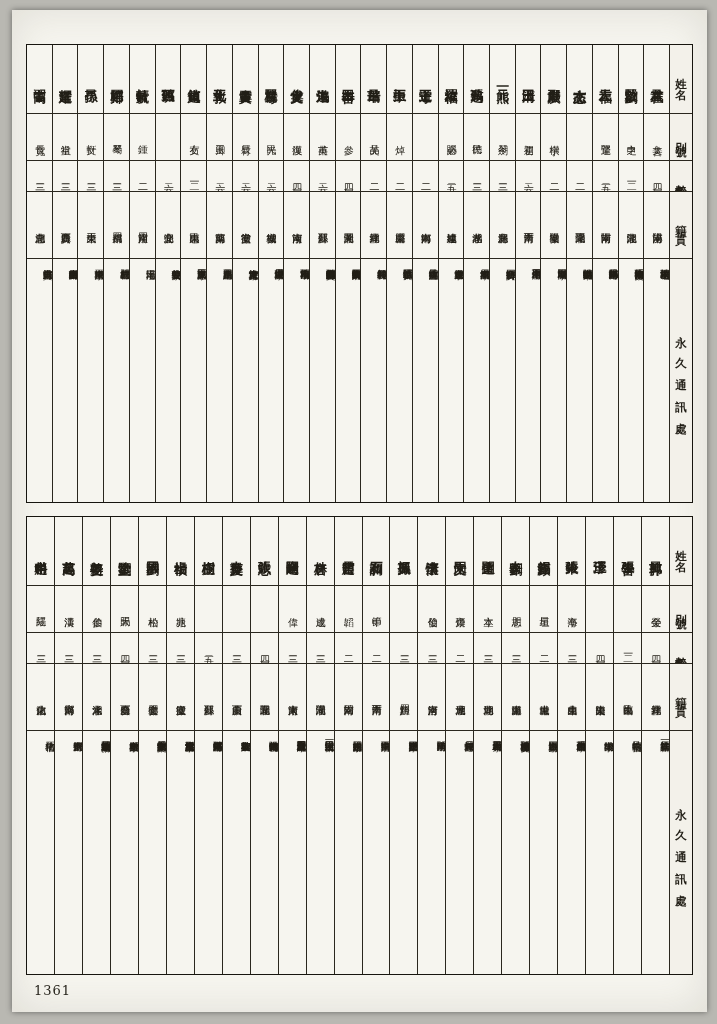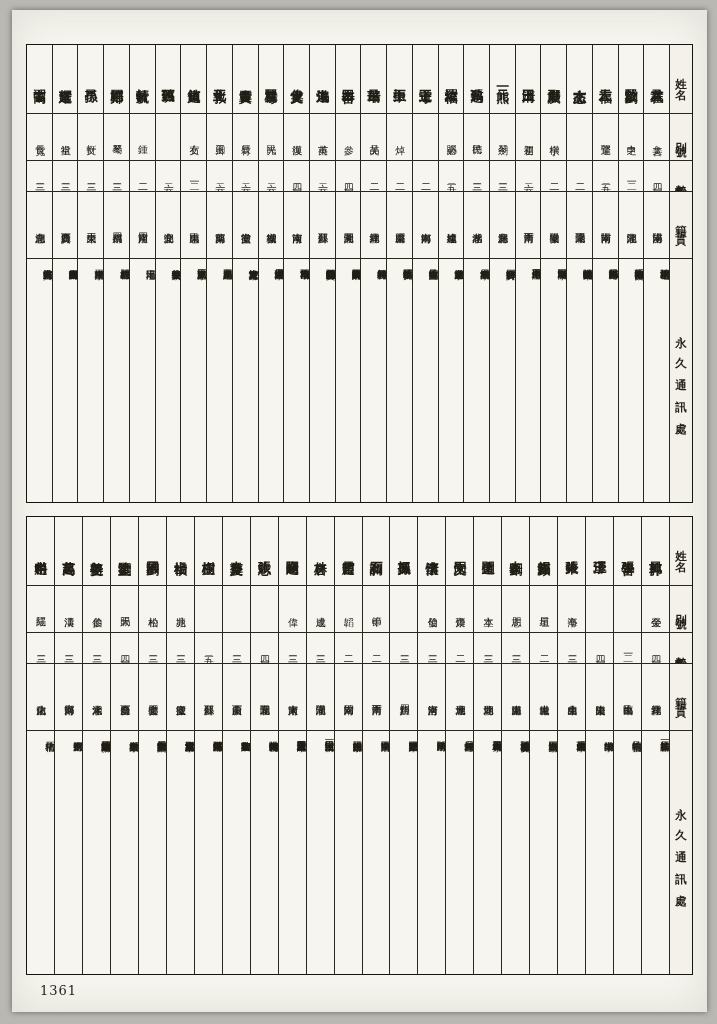--- a/index.html
+++ b/index.html
@@ -51,21 +51,21 @@
   .c-alias{height:46px;font-size:10px;}
   .c-age{height:30px;font-size:10px;}
   .c-native{height:66px;font-size:10px;}
   .c-addr{height:243px;font-size:9.5px;align-items:flex-start;padding-top:3px;box-sizing:border-box;justify-content:flex-start;}
   .hdr-col .cell{font-weight:bold;font-size:11.5px;}
   .hdr-col .c-addr{justify-content:center;align-items:center;letter-spacing:1.9em;padding-top:0;}
   .hdr-col .c-name{letter-spacing:.9em;}
   .hdr-col .c-alias{letter-spacing:.35em;}
   .hdr-col .c-native{letter-spacing:.8em;}
   .pageno{
-    position:absolute;left:28px;bottom:14px;
+    position:absolute;left:22px;bottom:14px;
     font-size:13px;color:#26231b;letter-spacing:1px;
     font-family:"DejaVu Serif",serif;
   }
 </style>
 </head>
 <body>
 
 <div class="page">
   <div class="sheet">
     <div class="vtable">

